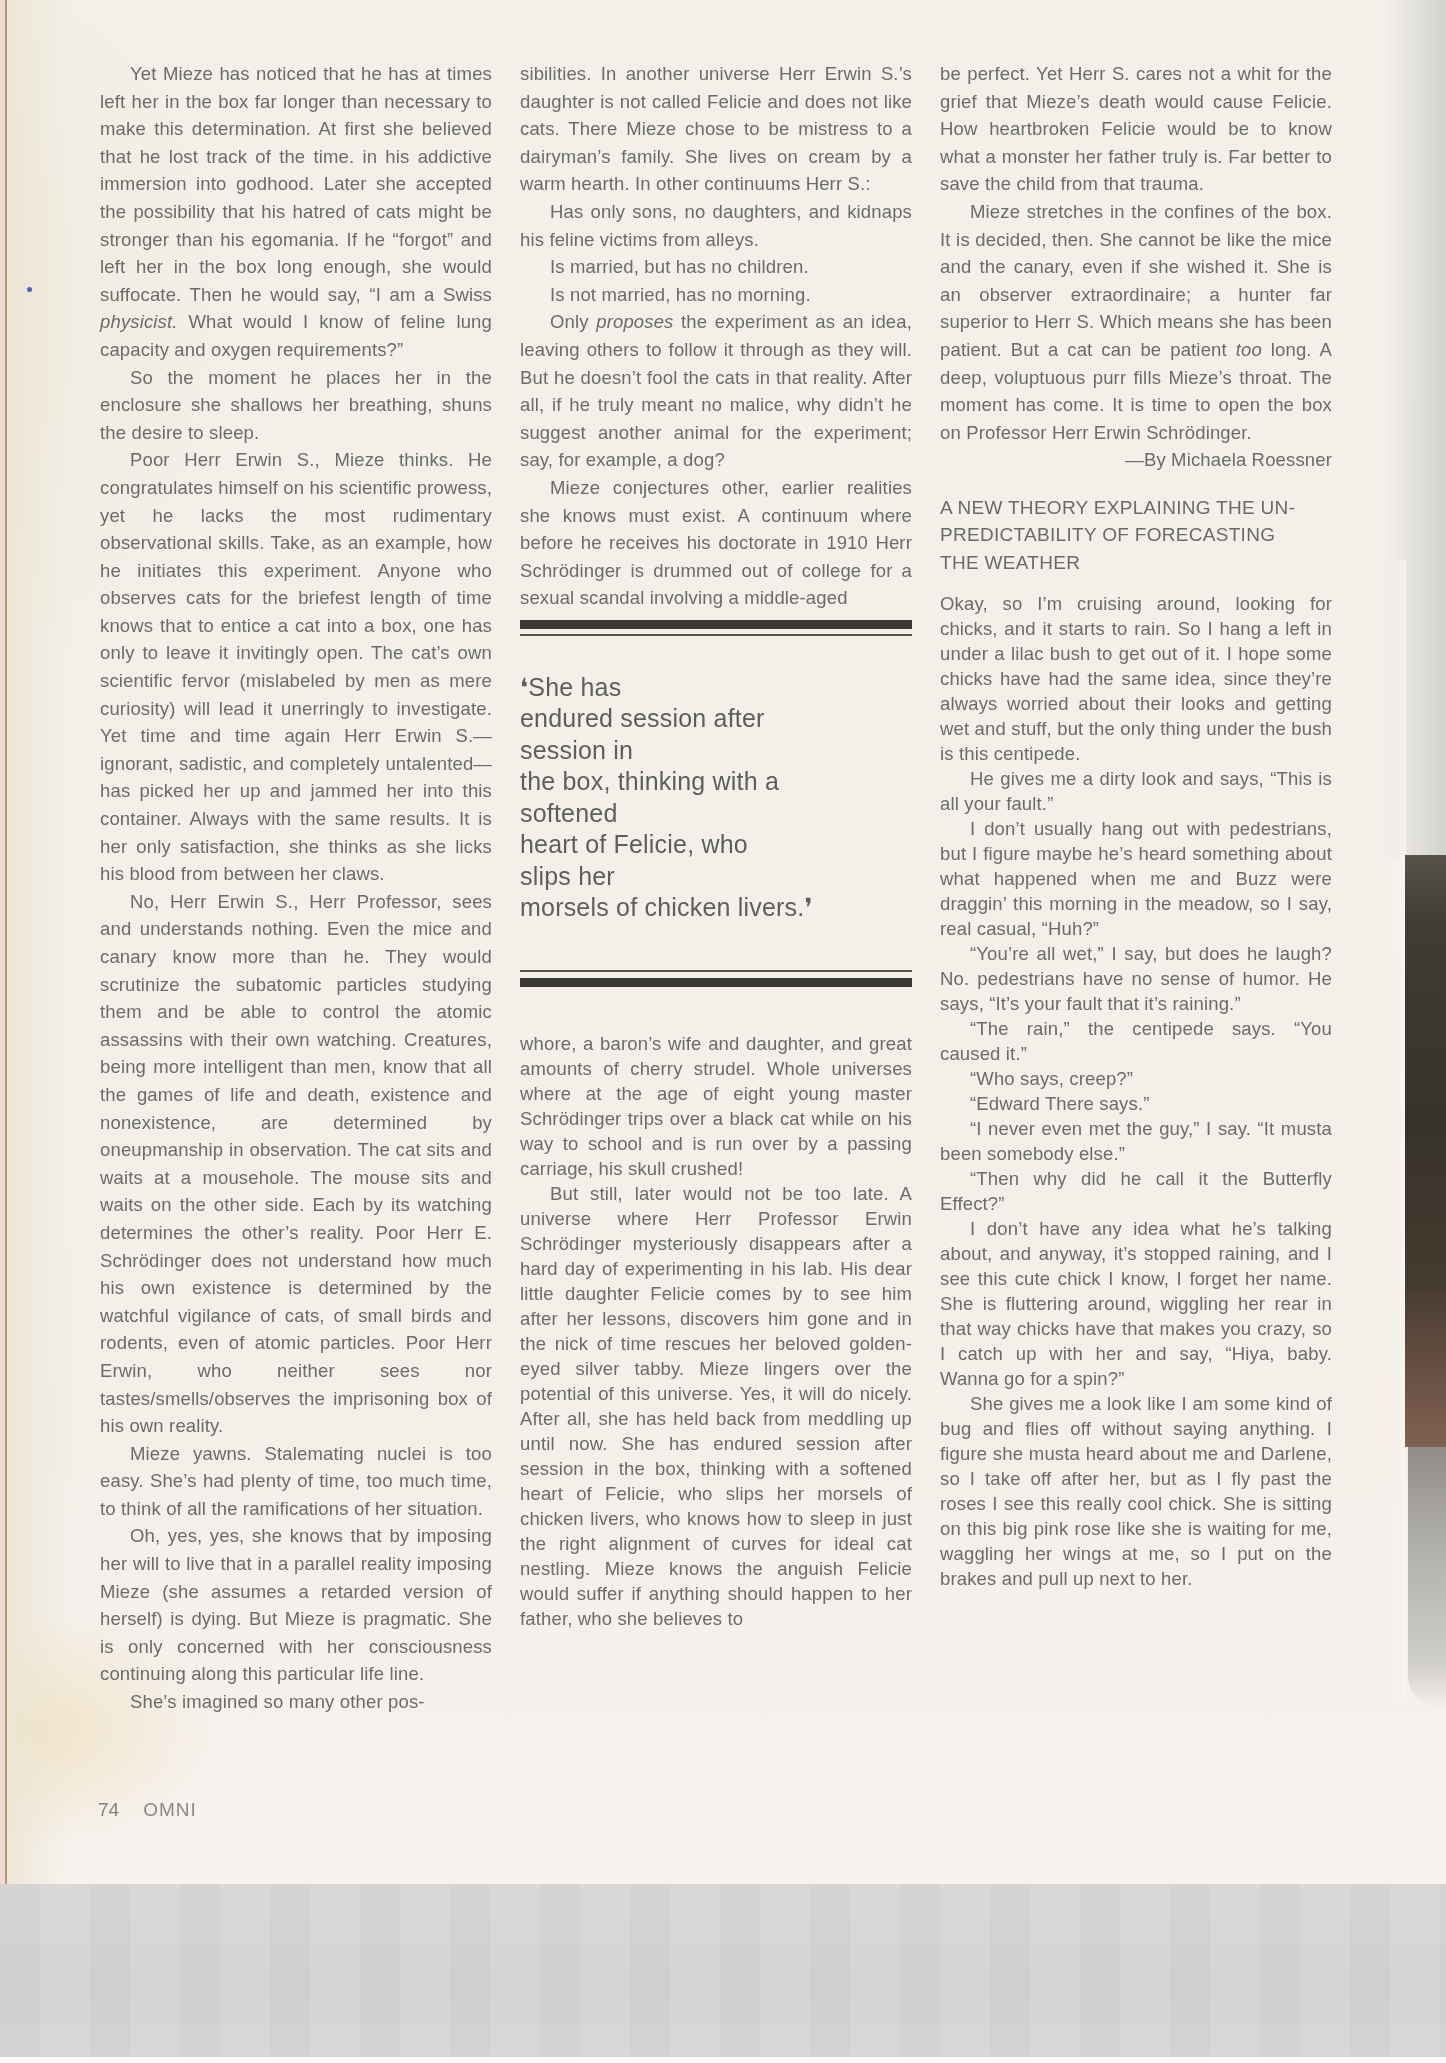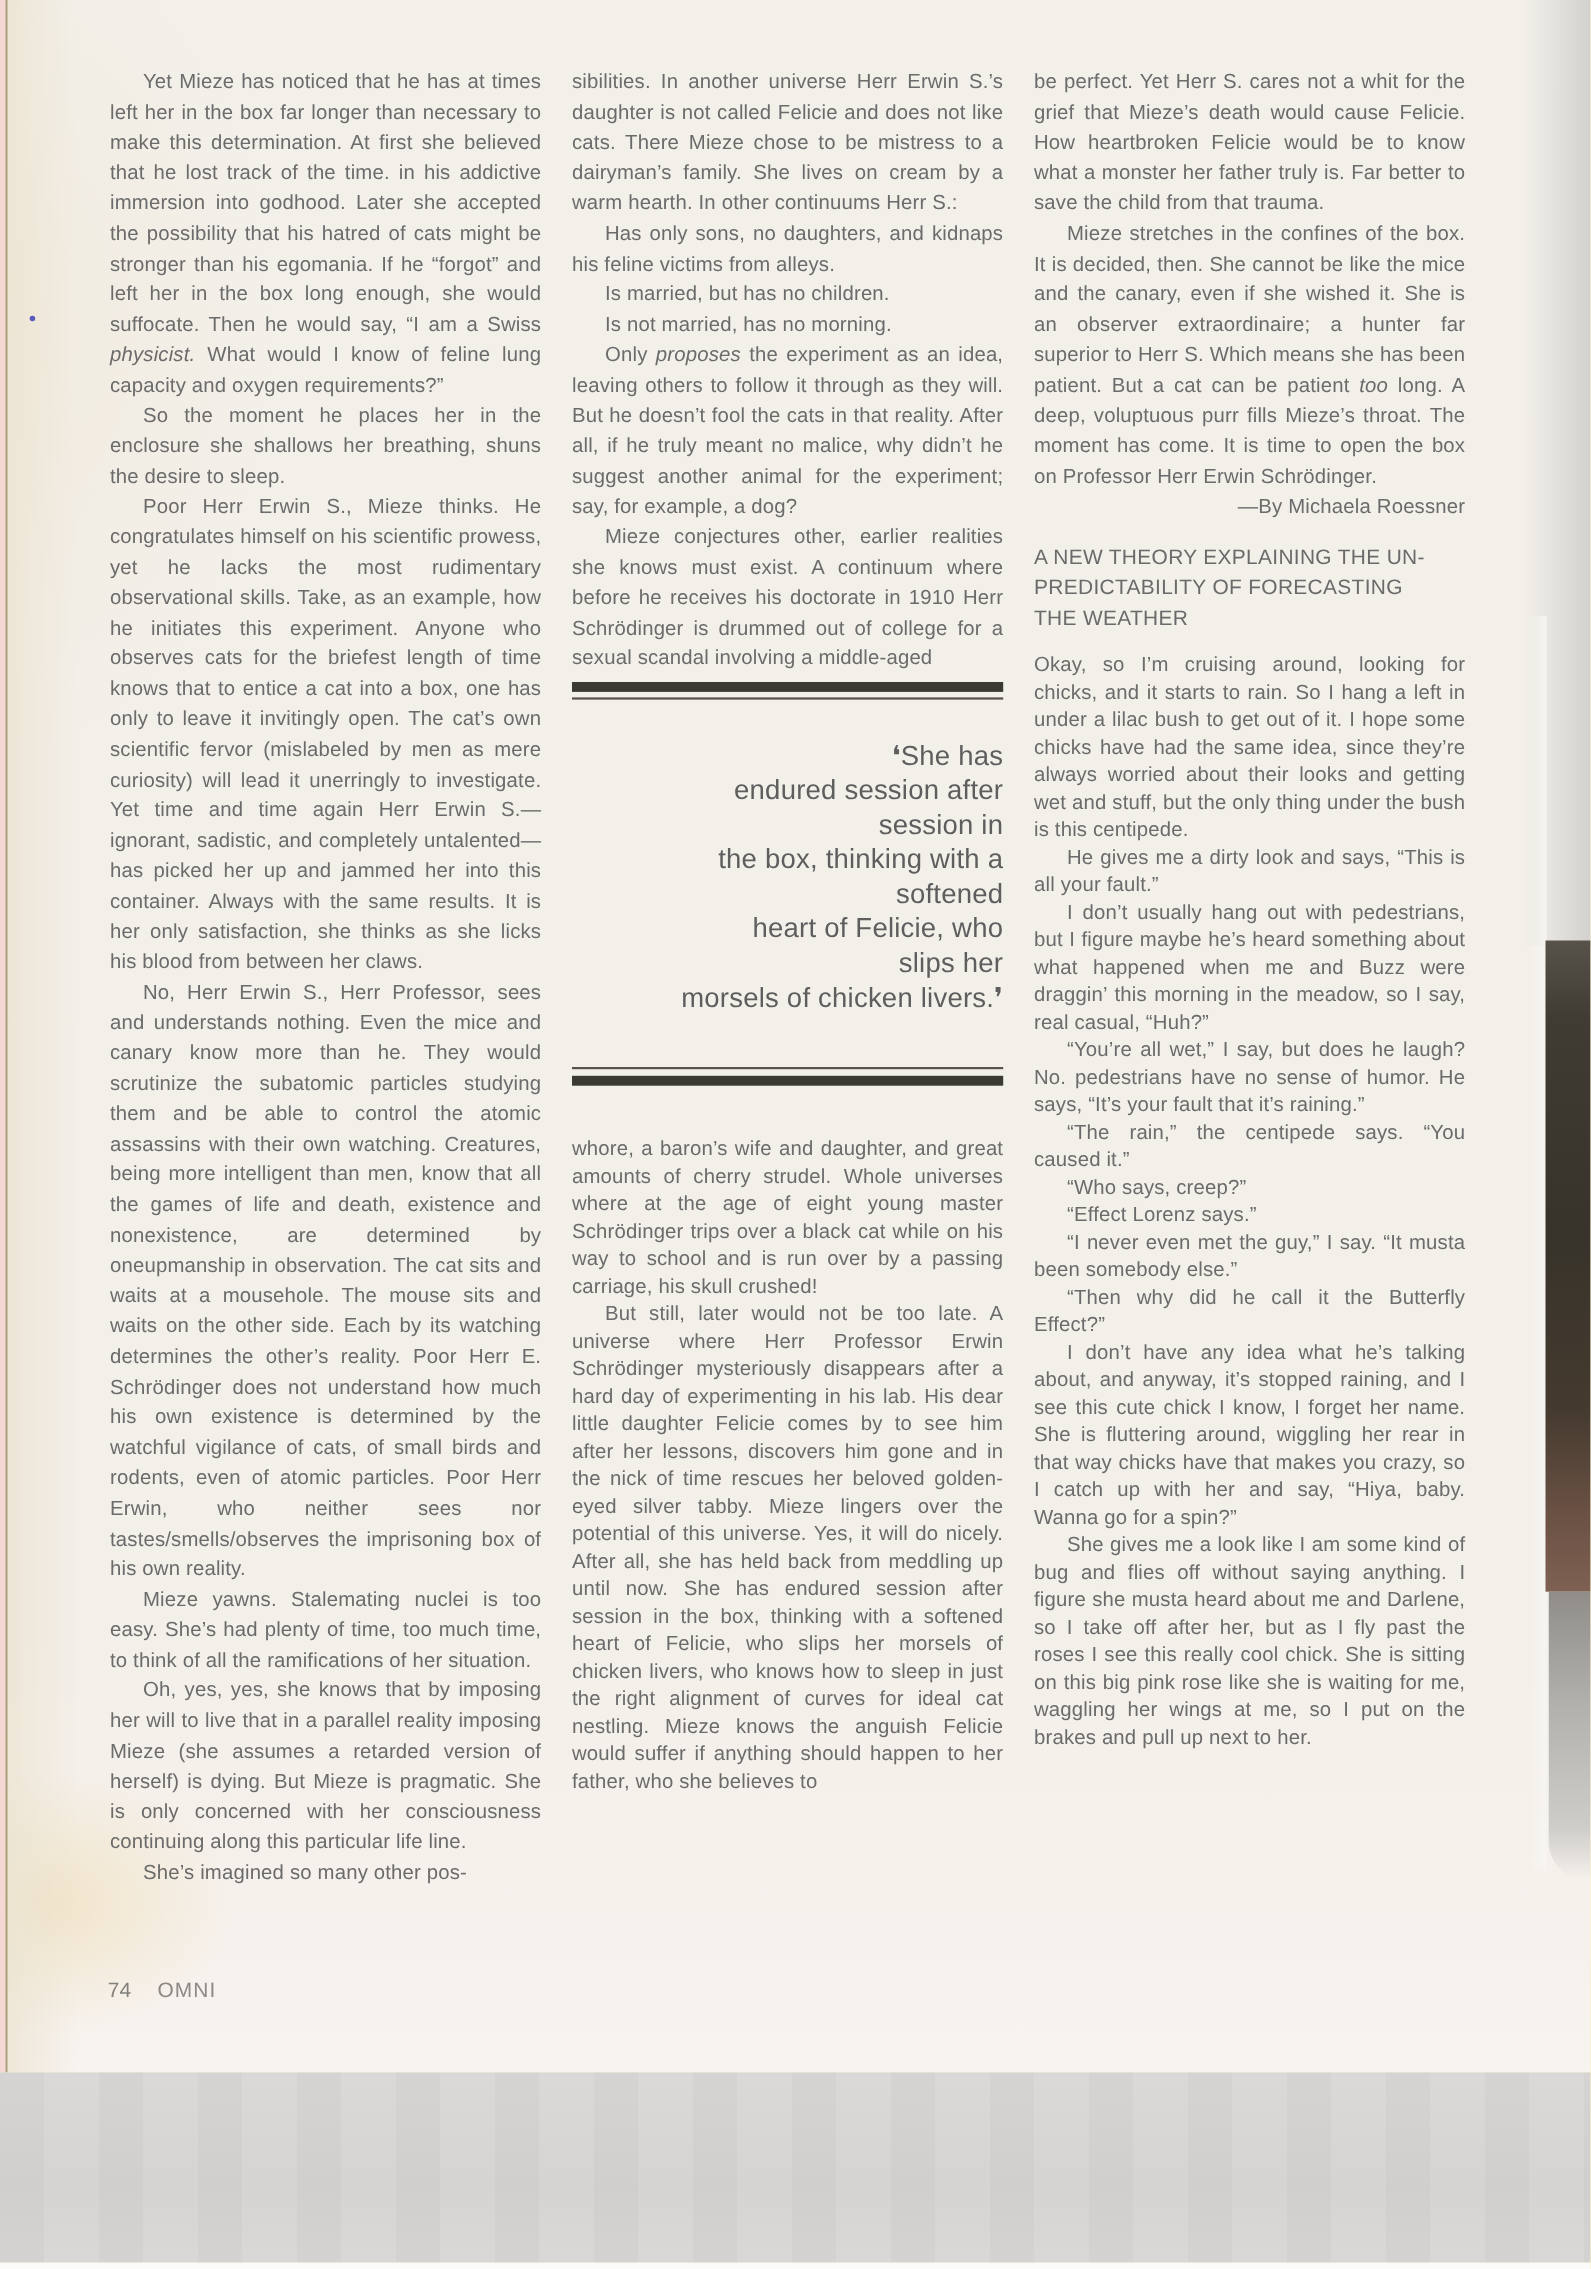--- a/index.html
+++ b/index.html
@@ -28,21 +28,21 @@
   .para.noindent{text-indent:0;}
   .para i{font-style:italic;}
 
   .rule{width:100%;}
   .bar-thick{height:9px;background:#3b3933;}
   .bar-thin{height:2px;background:#57544c;margin-top:5px;}
   .rule.bottom .bar-thin{margin-top:0;}
   .rule.bottom .bar-thick{margin-top:6px;}
   .rule.top{margin-top:8px;}
 
-  .pullquote{margin:36px 0 46px 0;text-align:right;color:#5e5e5e;
+  .pullquote{margin:36px 0 46px 0;text-align:left;color:#5e5e5e;
              font-size:25px;line-height:31.5px;letter-spacing:.2px;}
   .pq-line{white-space:nowrap;}
 
   .byline{text-align:right;line-height:27.6px;color:#6b6b6b;}
   .heading{margin-top:20px;margin-bottom:15px;color:#6a6a6a;letter-spacing:.3px;}
   .h-line{line-height:27.5px;font-size:19px;text-align:left;text-indent:0;}
   .story{margin-top:0;}
 
   .footer{position:absolute;left:98px;top:1799px;color:#82817d;font-size:19px;}
   .footer .mag{margin-left:24px;letter-spacing:1px;color:#8b8a86;}
@@ -126,21 +126,21 @@
         <div class="h-line">PREDICTABILITY OF FORECASTING</div>
         <div class="h-line">THE WEATHER</div>
       </div>
     <div class="lh-tight story">
         <div class="para noindent">Okay, so I’m cruising around, looking for chicks, and it starts to rain. So I hang a left in under a lilac bush to get out of it. I hope some chicks have had the same idea, since they’re always worried about their looks and getting wet and stuff, but the only thing under the bush is this centipede.</div>
         <div class="para">He gives me a dirty look and says, “This is all your fault.”</div>
         <div class="para">I don’t usually hang out with pedestrians, but I figure maybe he’s heard something about what happened when me and Buzz were draggin’ this morning in the meadow, so I say, real casual, “Huh?”</div>
         <div class="para">“You’re all wet,” I say, but does he laugh? No. pedestrians have no sense of humor. He says, “It’s your fault that it’s raining.”</div>
         <div class="para">“The rain,” the centipede says. “You caused it.”</div>
         <div class="para">“Who says, creep?”</div>
-        <div class="para">“Effect Lorenz says.”</div>
+        <div class="para">“Edward There says.”</div>
         <div class="para">“I never even met the guy,” I say. “It musta been somebody else.”</div>
         <div class="para">“Then why did he call it the Butterfly Effect?”</div>
         <div class="para">I don’t have any idea what he’s talking about, and anyway, it’s stopped raining, and I see this cute chick I know, I forget her name. She is fluttering around, wiggling her rear in that way chicks have that makes you crazy, so I catch up with her and say, “Hiya, baby. Wanna go for a spin?”</div>
         <div class="para">She gives me a look like I am some kind of bug and flies off without saying anything. I figure she musta heard about me and Darlene, so I take off after her, but as I fly past the roses I see this really cool chick. She is sitting on this big pink rose like she is waiting for me, waggling her wings at me, so I put on the brakes and pull up next to her.</div>
       </div>
   </div>
 
   <div class="footer">
     <span class="num">74</span><span class="mag">OMNI</span>
   </div>

